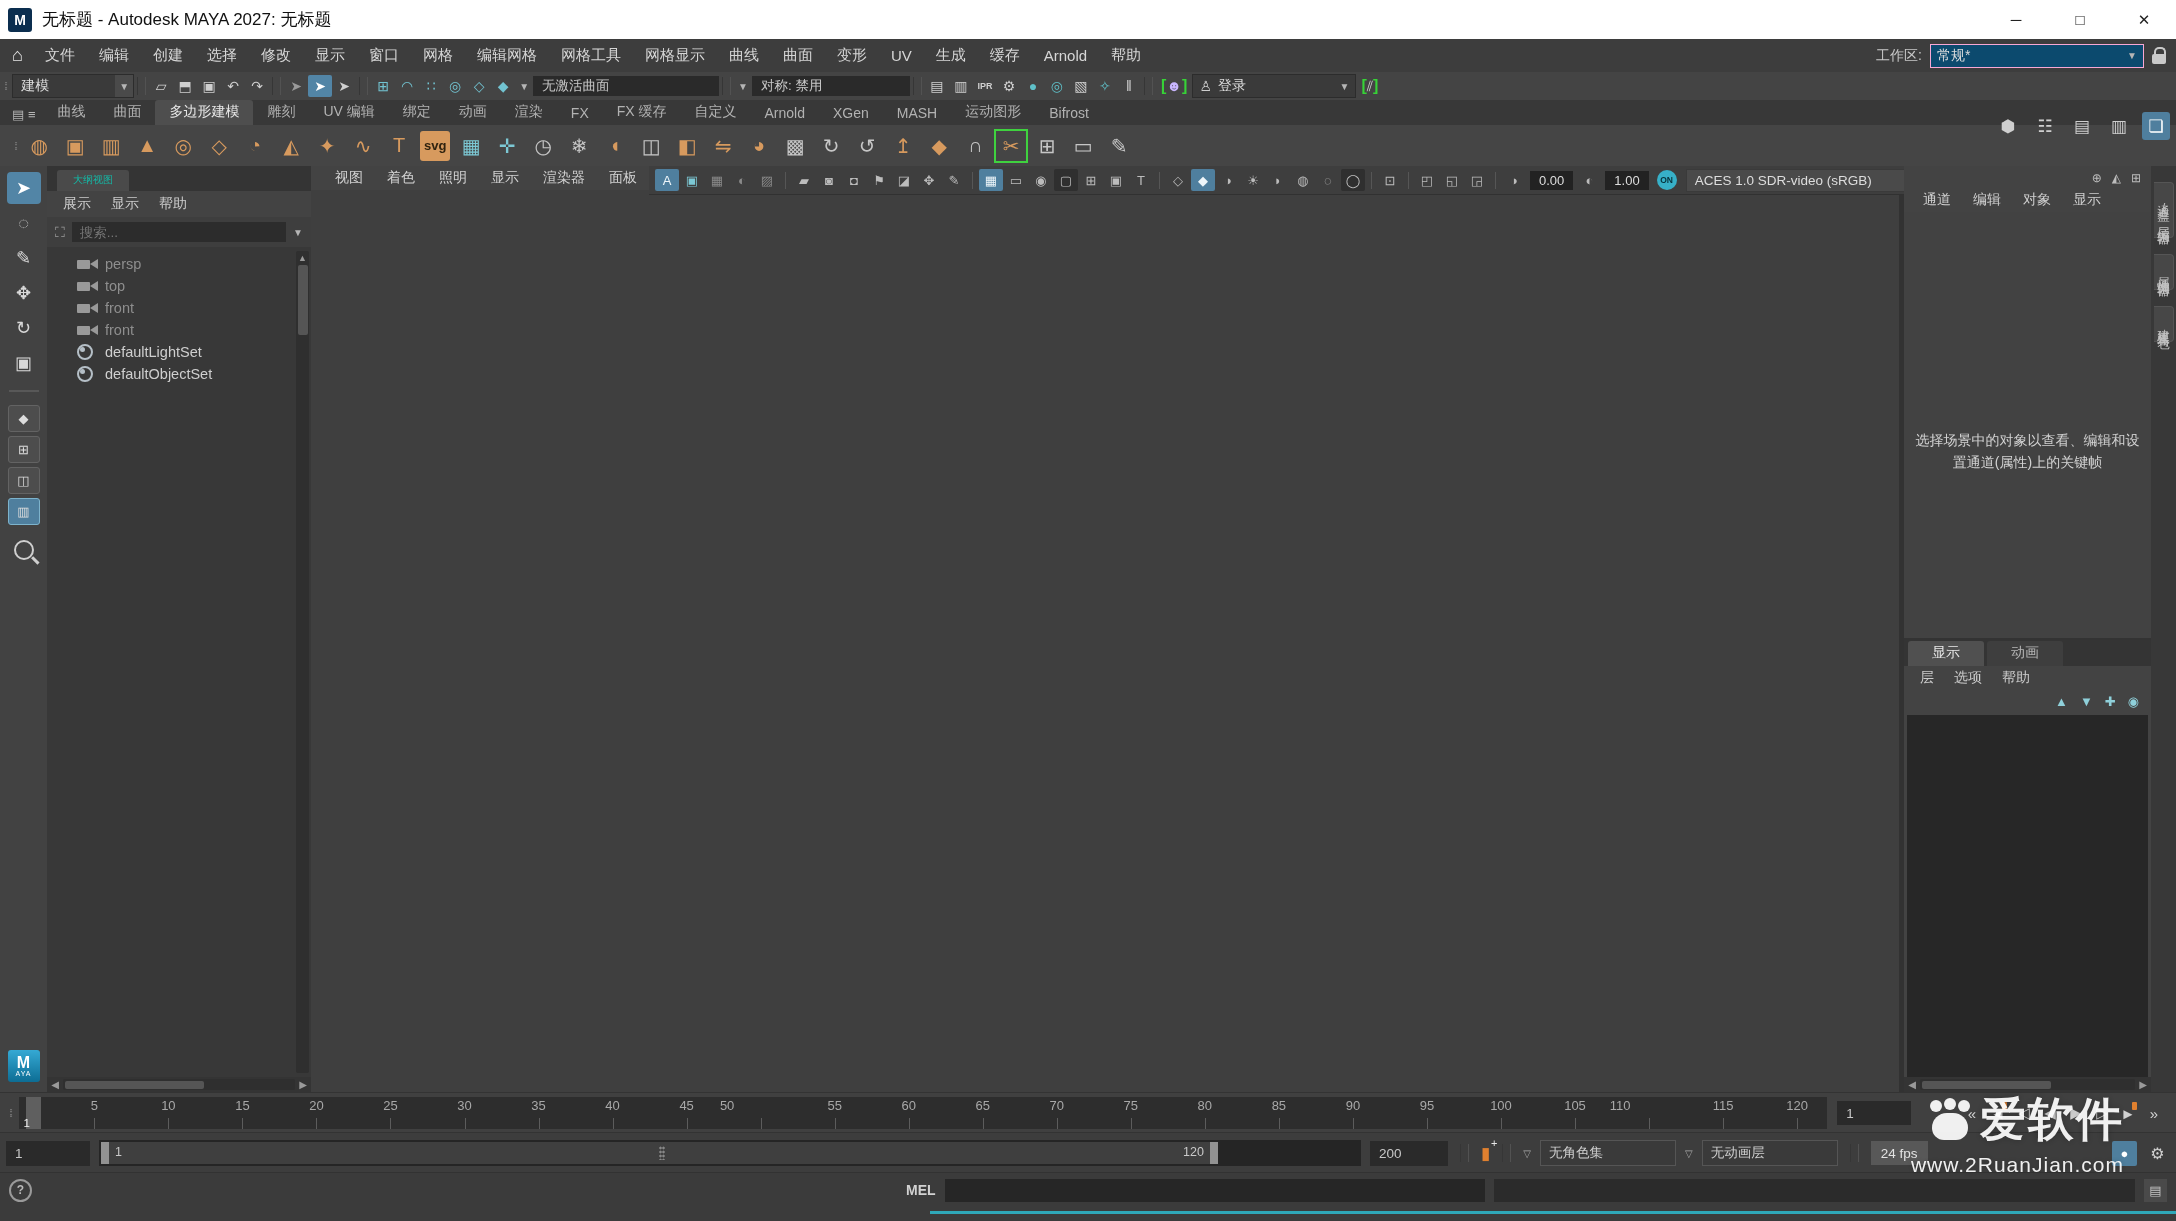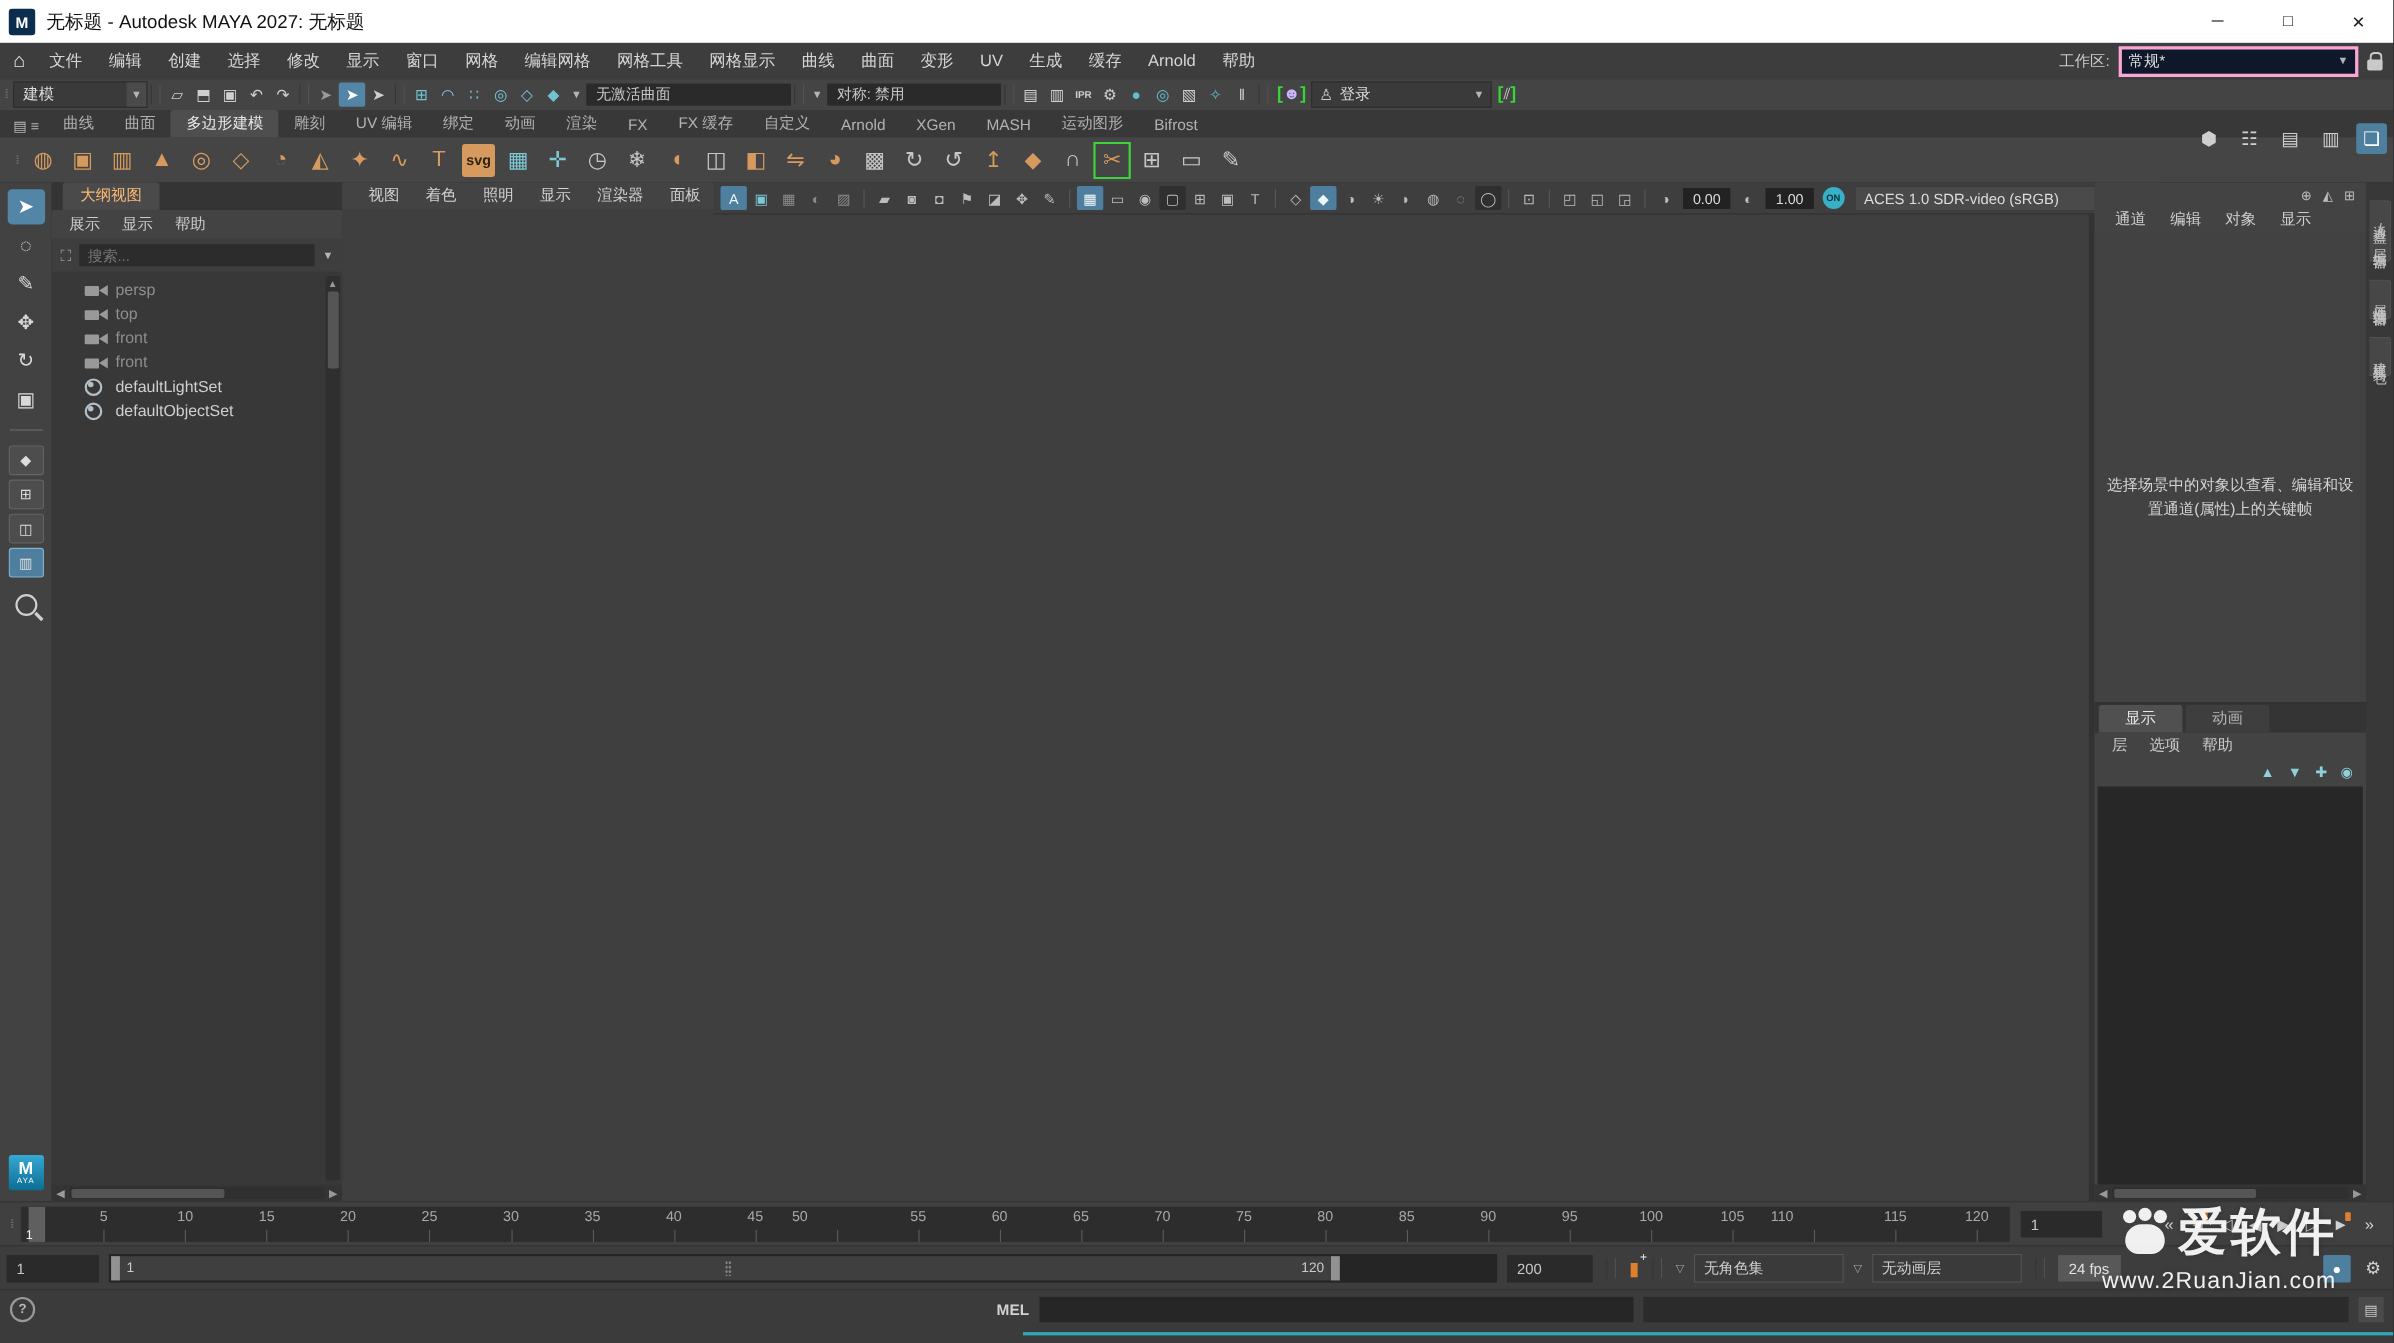--- a/index.html
+++ b/index.html
@@ -13,21 +13,21 @@
   .title-text{margin-left:10px;color:#111;font-size:17px}
   .win-controls{margin-left:auto;display:flex;height:100%}
   .win-btn{width:64px;height:100%;display:flex;align-items:center;justify-content:center;color:#222;font-size:15px}
   
   .menubar{top:39px;height:33px;background:#3d3d3d;display:flex;align-items:center;border-bottom:1px solid #333}
   .home-icon{margin:0 10px 0 12px;color:#e3e3e3;font-size:18px}
   .menus{display:flex;align-items:center}
   .menu-item{padding:0 12px;color:#d6d6d6;font-size:15px;white-space:nowrap}
   .workspace-area{margin-left:auto;display:flex;align-items:center;gap:8px;padding-right:10px}
   .workspace-label{color:#c9c9c9;font-size:14px}
-  .workspace-dd{width:200px;height:22px;background:#0f172a;border:3px solid #f9a8d4;display:flex;align-items:center;
+  .workspace-dd{width:200px;height:22px;background:#0c4a6e;border:1px solid #f9a8d4;display:flex;align-items:center;
     justify-content:space-between;padding:0 6px;font-size:14px;color:#ddd}
   .dd-arrow{font-size:10px;color:#b5b5b5}
   .lock-icon{width:14px;height:10px;background:#c9c9c9;border-radius:2px;position:relative;margin-top:6px}
   .lock-icon::before{content:"";position:absolute;top:-7px;left:2px;width:8px;height:7px;border:2px solid #c9c9c9;
     border-bottom:none;border-radius:5px 5px 0 0}
   
   .statusline{top:72px;height:28px;background:#444;display:flex;align-items:center;border-bottom:1px solid #393939}
   .grip{color:#6e6e6e;font-size:11px;letter-spacing:-2px;padding:0 4px;line-height:10px}
   .sl-sep{width:7px;height:18px;margin:0 3px;border-left:1px solid #363636;border-right:1px solid #525252}
   .mode-dd{width:112px;height:22px;background:#3a3a3a;border:1px solid #2c2c2c;display:flex;align-items:center;
@@ -75,21 +75,21 @@
   .layout-btn.active{background:#4f7f9e;border-color:#7db3cc}
   .magnifier{width:16px;height:16px;border:2.5px solid #cfcfcf;border-radius:50%;position:relative;margin-top:10px;flex:none}
   .magnifier::after{content:"";position:absolute;width:9px;height:2.5px;background:#cfcfcf;transform:rotate(45deg);right:-8px;bottom:-3px}
   .maya-badge{margin-top:auto;margin-bottom:10px;width:32px;height:32px;border-radius:3px;flex:none;
     background:linear-gradient(#35a9d4,#0d6d94);display:flex;flex-direction:column;align-items:center;justify-content:center;color:#fff}
   .maya-badge b{font-size:16px;line-height:14px}
   .maya-badge i{font-style:normal;font-size:7px;letter-spacing:1px}
   
   .outliner{left:47px;width:264px;background:#3c3c3c;display:flex;flex-direction:column}
   .out-tab-row{height:25px;background:#343434;display:flex;align-items:flex-end;padding-left:10px;flex:none}
-  .out-tab{background:#4a4a4a;color:#fdba74;padding:3px 16px 4px;font-size:14px;border-radius:3px 3px 0 0}
+  .out-tab{background:#4a4a4a;color:#14b8a6;padding:3px 16px 4px;font-size:10px;border-radius:3px 3px 0 0}
   .out-menus{height:26px;display:flex;align-items:center;background:#434343;padding-left:6px;flex:none}
   .out-menu{padding:0 10px;font-size:14px;color:#cccccc}
   .out-search-row{height:30px;display:flex;align-items:center;background:#3e3e3e;padding:0 8px;gap:7px;flex:none}
   .filter-icon{color:#9a9a9a;font-size:14px}
   .search-input{flex:1;background:#2c2c2c;border:none;outline:none;color:#c4b5fd;font-size:13.5px;height:20px;
     padding:0 8px;font-family:"Liberation Sans",sans-serif}
   .out-list{flex:1;background:#383838;position:relative;padding-top:6px;overflow:hidden}
   .out-item{height:22px;display:flex;align-items:center;padding-left:30px;gap:9px;font-size:14.5px;color:#cfcfcf}
   .out-item.muted{color:#8e8e8e}
   .oicon{flex:none;opacity:.95}

